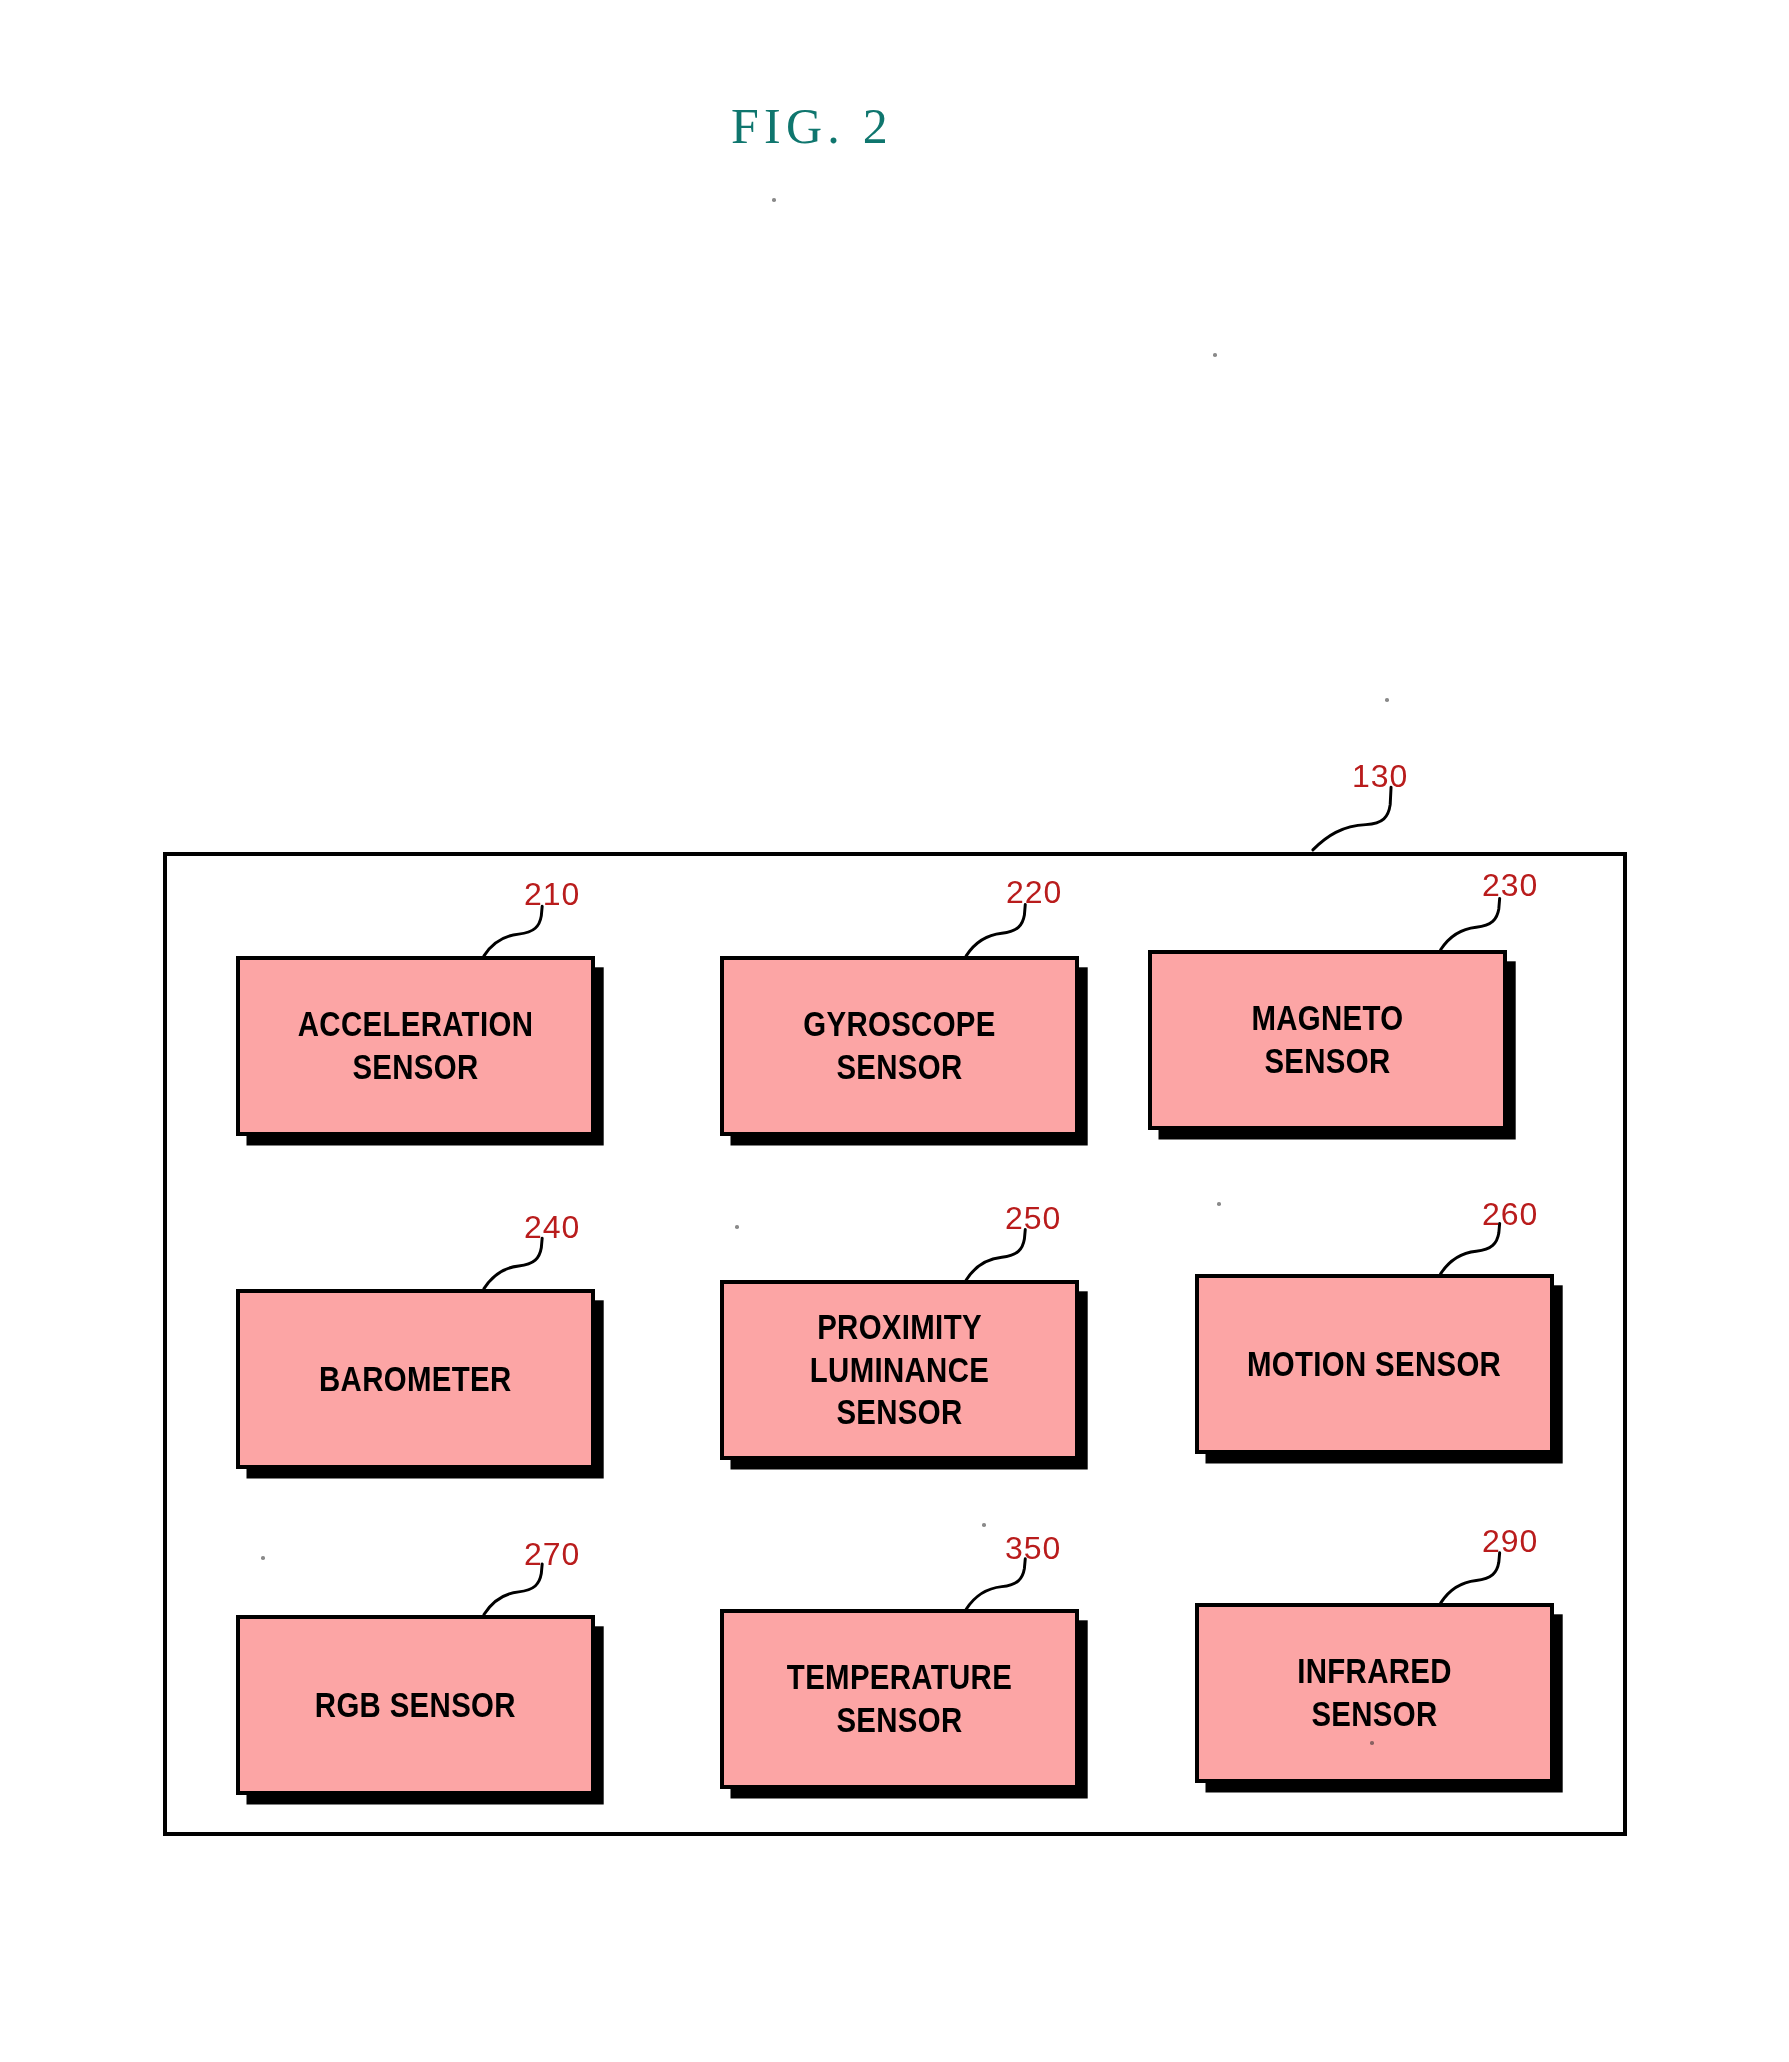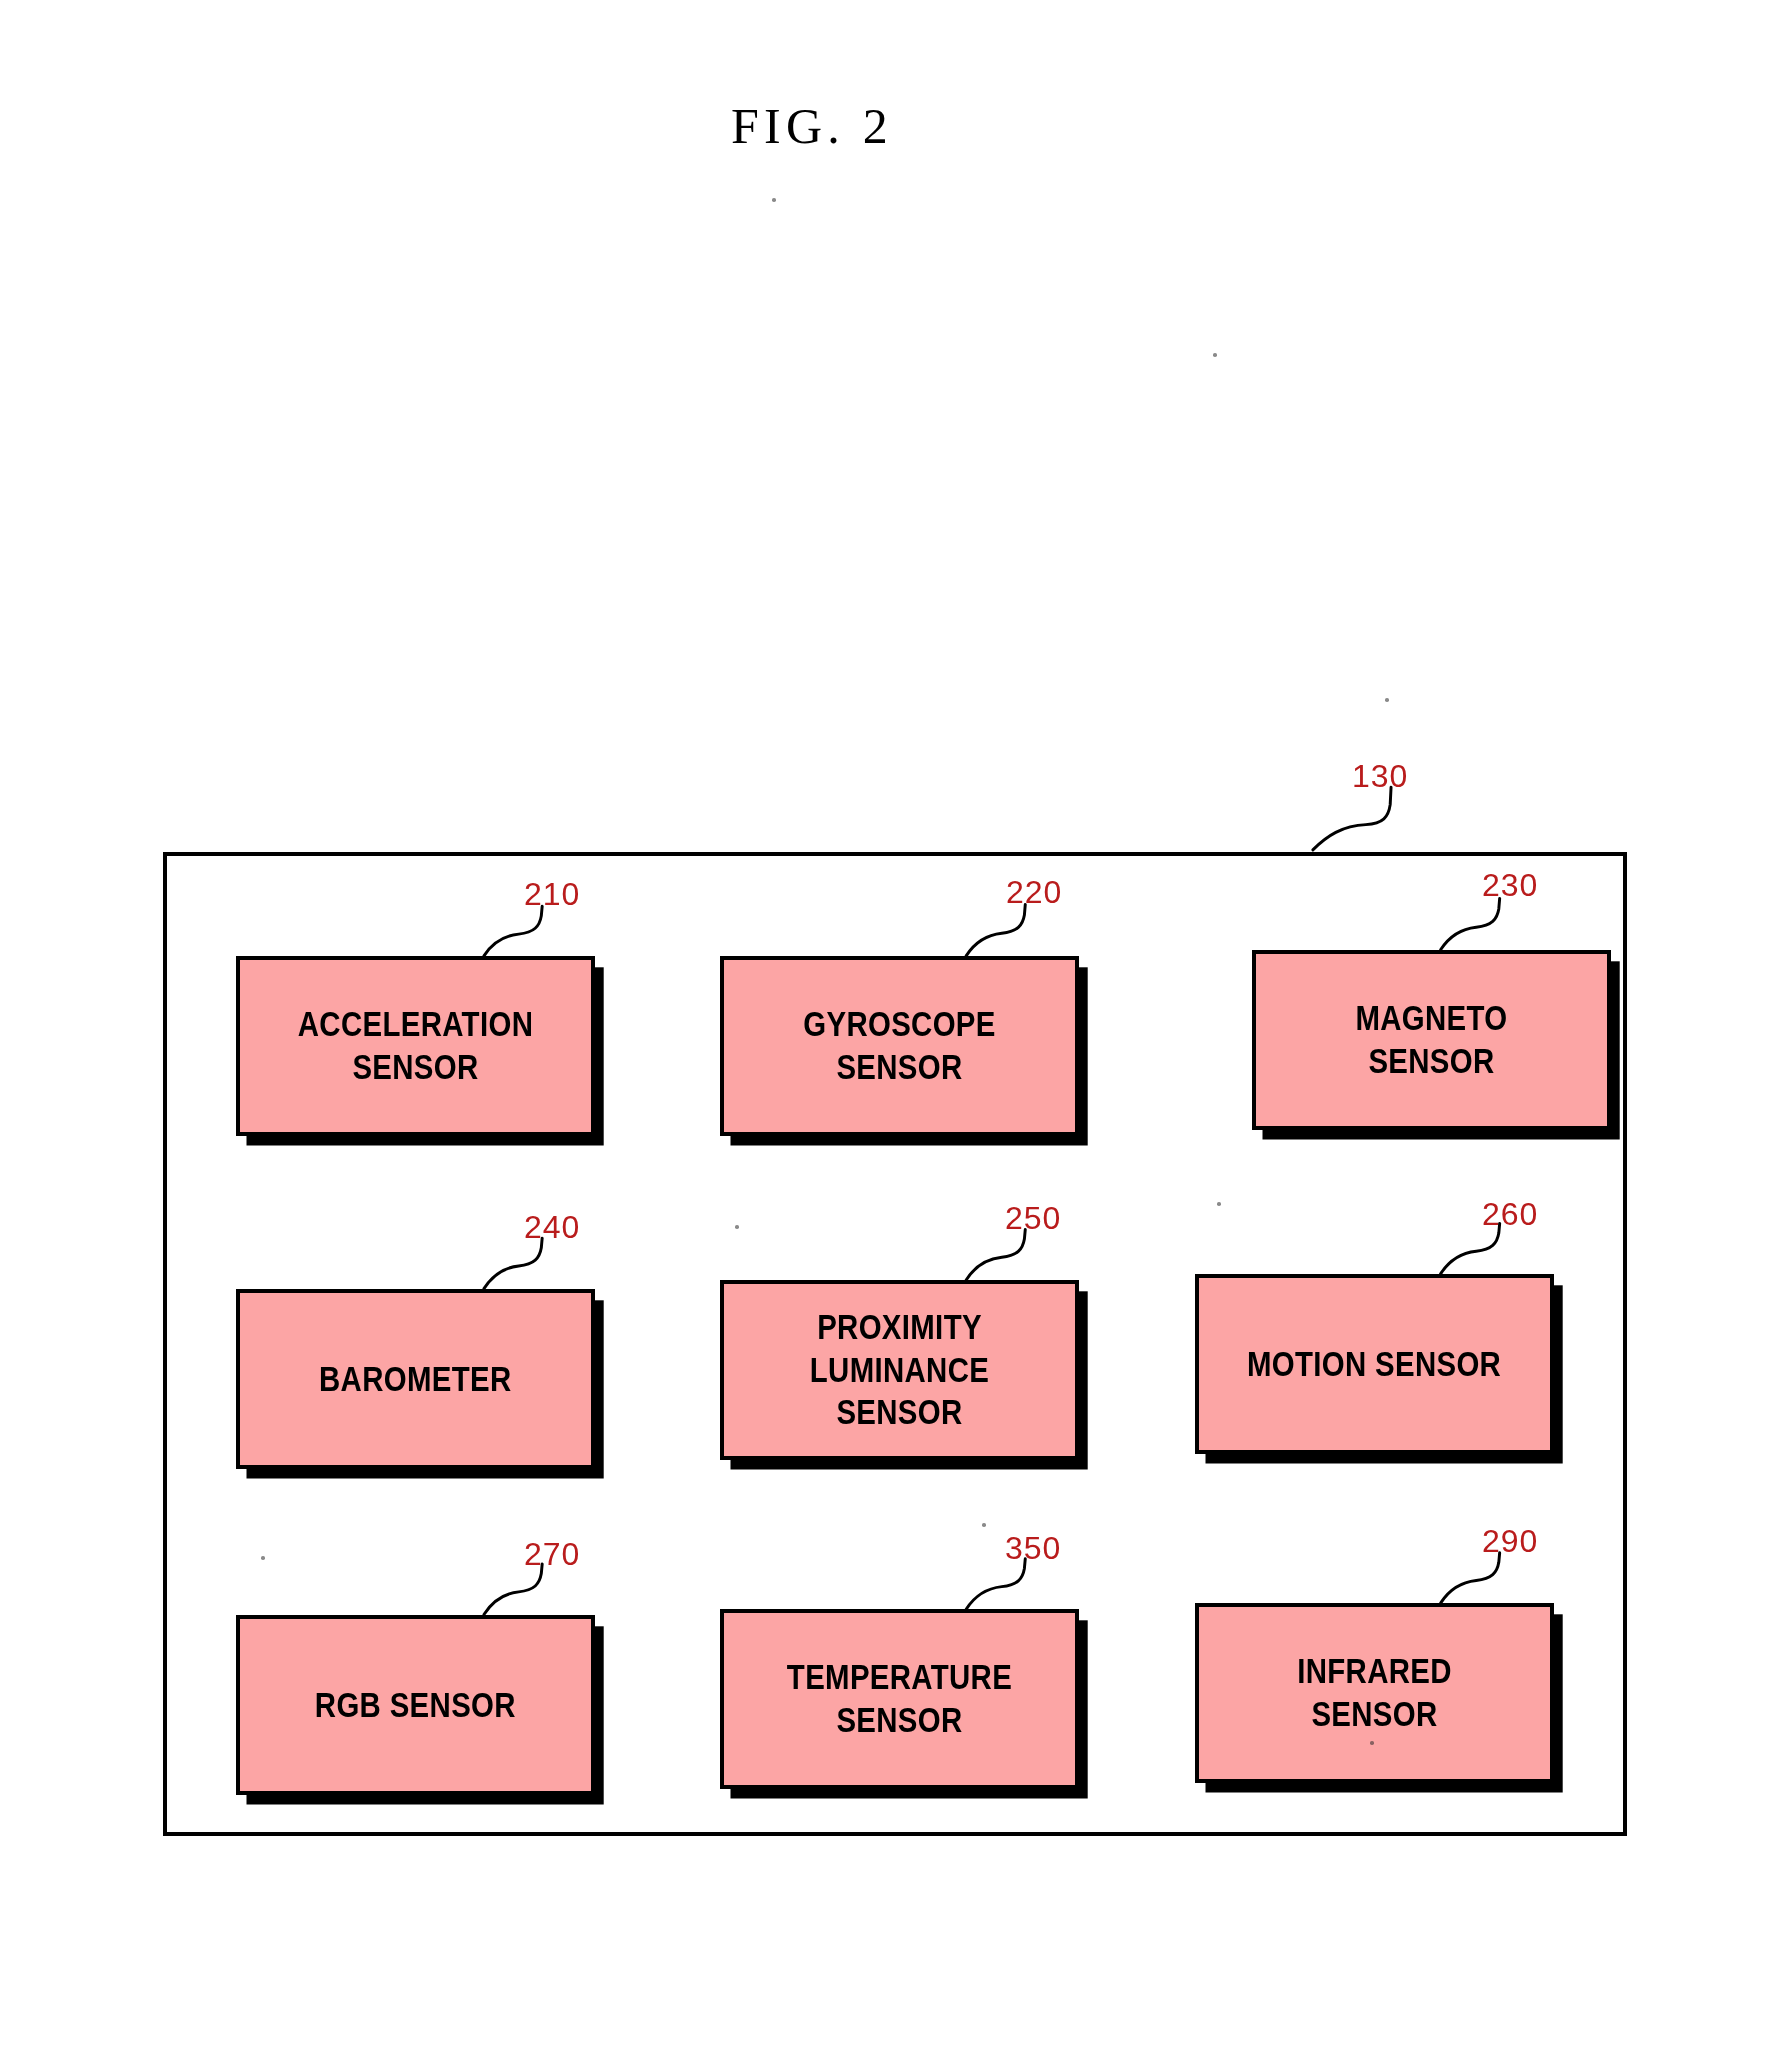--- a/index.html
+++ b/index.html
@@ -21,21 +21,21 @@
   
   #figure-title {
     position: absolute;
     top: 97px;
     left: 0;
     width: 1624px;
     text-align: center;
     font-family: "Liberation Serif", "DejaVu Serif", serif;
     font-size: 50px;
     letter-spacing: 5.2px;
-    color: #000000;
+    color: #0f766e;
     white-space: pre;
   }
 
   
   #sensor-unit {
     position: absolute;
     left: 163px;
     top: 852px;
     width: 1464px;
     height: 984px;
@@ -110,21 +110,21 @@
 <div id="sensor-unit"></div>
 
 <div class="sensor-box" style="left:236px; top:956px; width:359px; height:180px;">
   <span class="sensor-label">ACCELERATION SENSOR</span>
 </div>
 
 <div class="sensor-box" style="left:720px; top:956px; width:359px; height:180px;">
   <span class="sensor-label">GYROSCOPE SENSOR</span>
 </div>
 
-<div class="sensor-box" style="left:1252px; top:950px; width:359px; height:180px;">
+<div class="sensor-box" style="left:1148px; top:950px; width:359px; height:180px;">
   <span class="sensor-label">MAGNETO SENSOR</span>
 </div>
 
 <div class="sensor-box" style="left:236px; top:1289px; width:359px; height:180px;">
   <span class="sensor-label">BAROMETER</span>
 </div>
 
 <div class="sensor-box" style="left:720px; top:1280px; width:359px; height:180px;">
   <span class="sensor-label">PROXIMITY LUMINANCE
 SENSOR</span>

